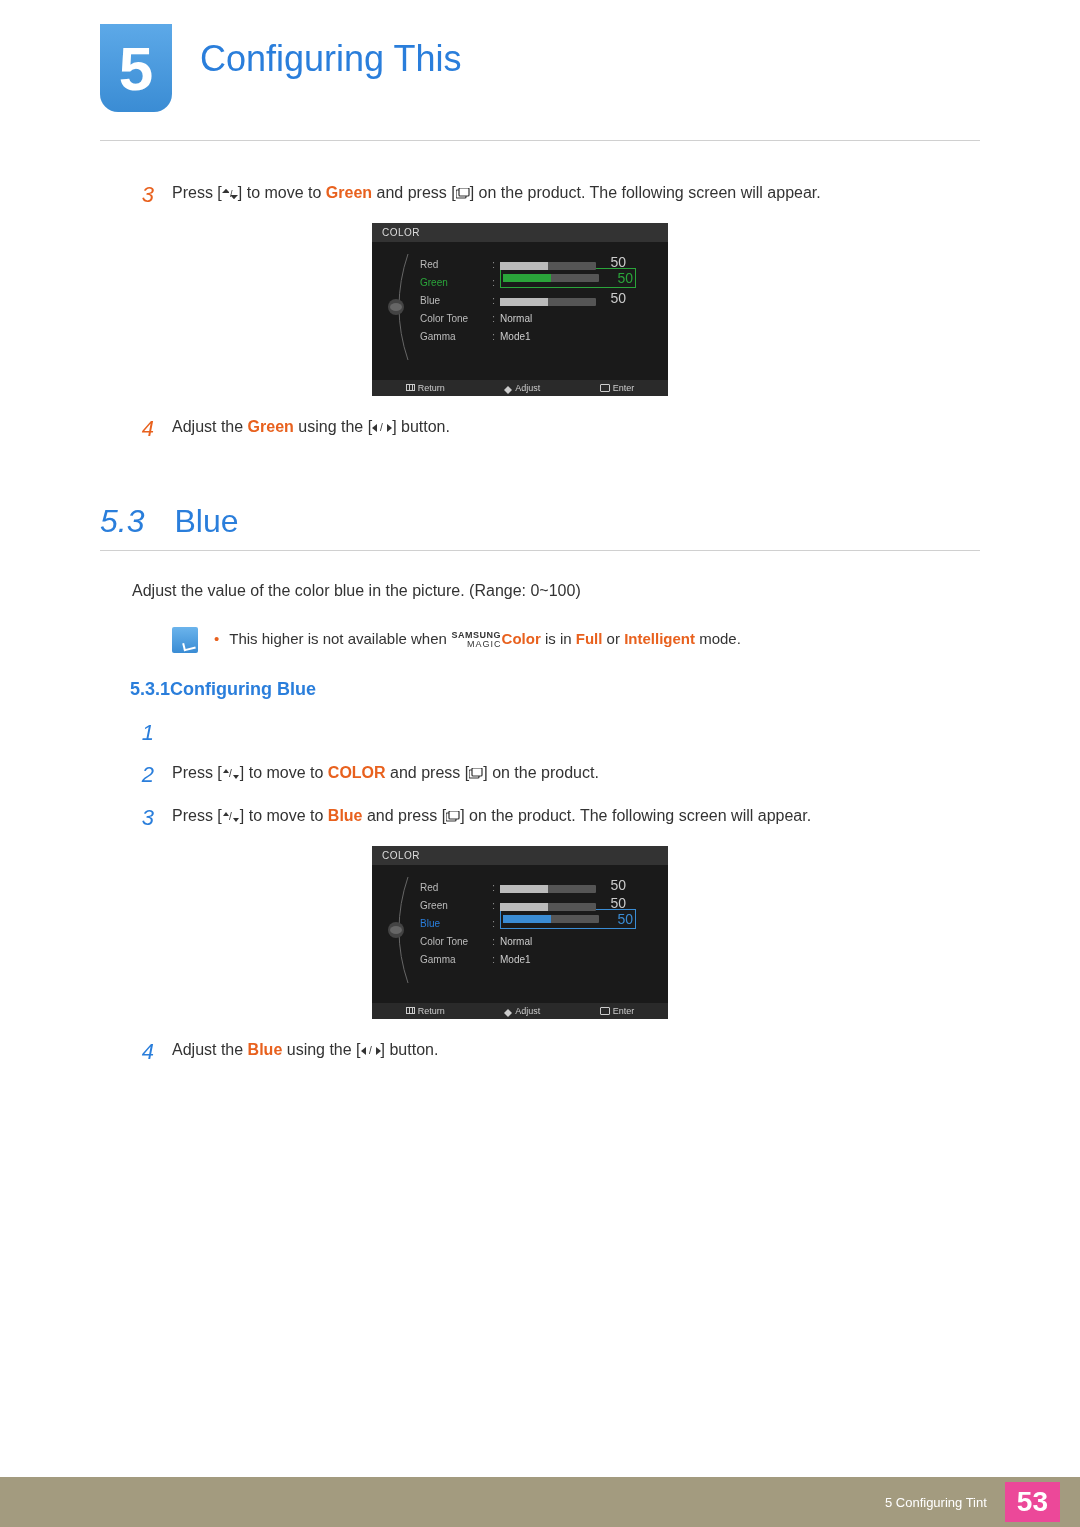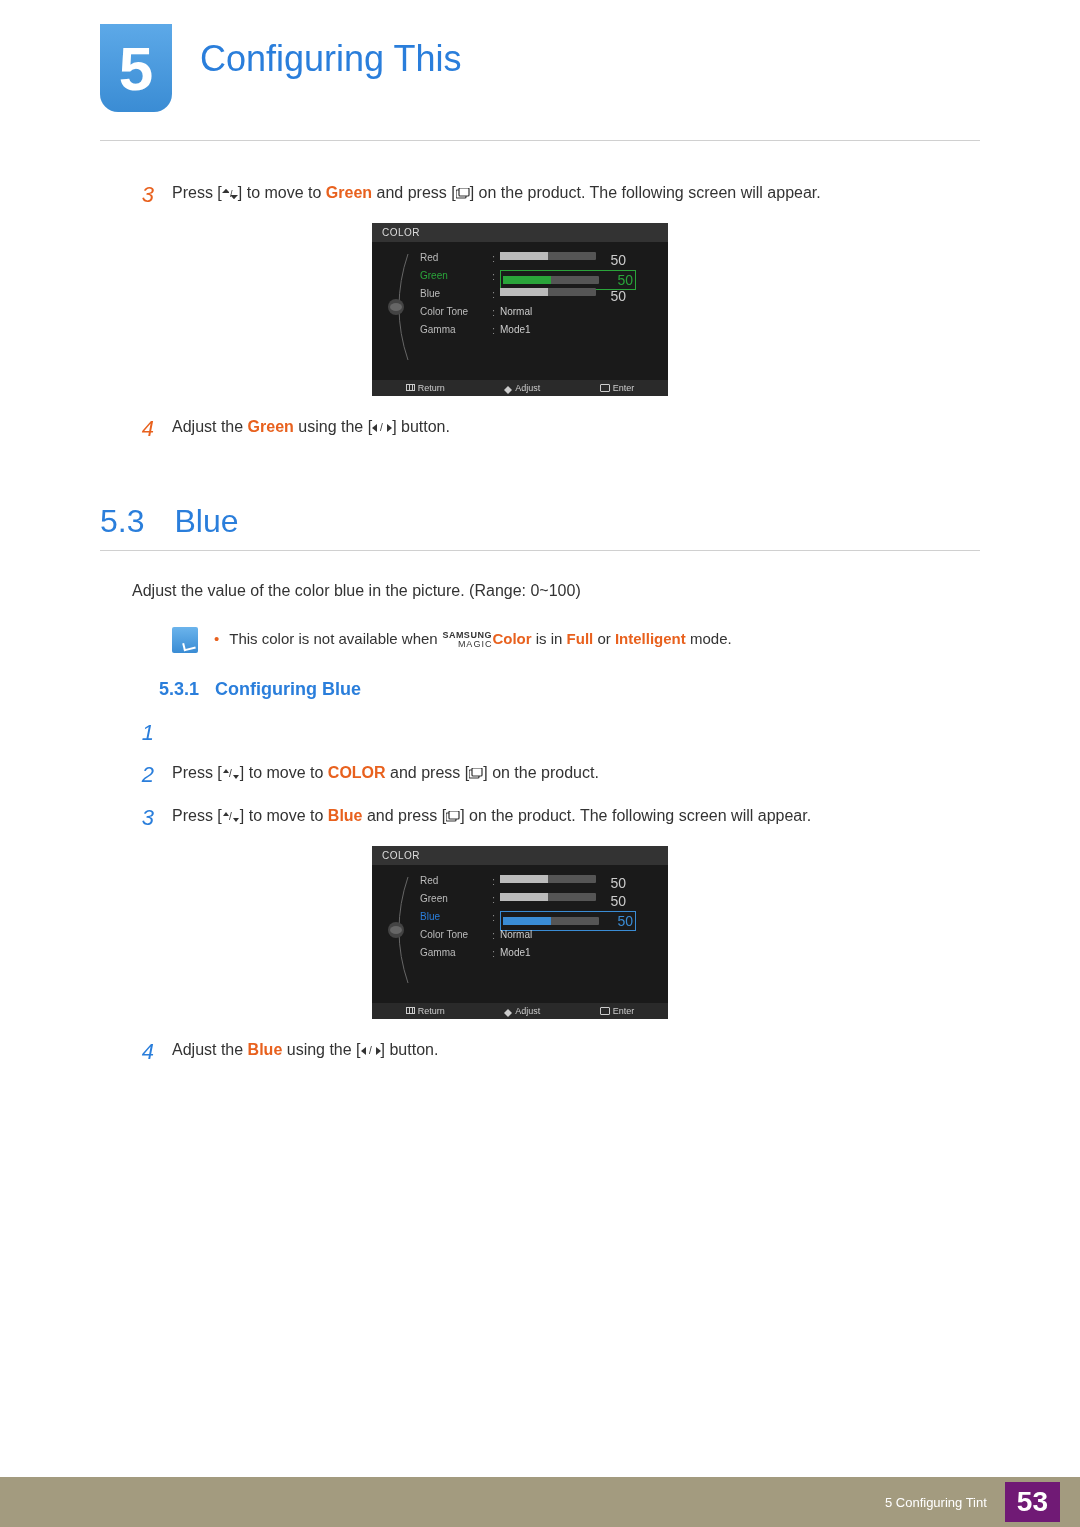--- a/index.html
+++ b/index.html
@@ -95,21 +95,21 @@
 }
 .osd-arc {
   width: 28px;
   position: relative;
   flex-shrink: 0;
 }
 .osd-arc svg { display: block; }
 .osd-rows { flex: 1; }
 .osd-row {
   display: flex;
-  align-items: flex-start;
+  align-items: flex-end;
   height: 18px;
 }
 .osd-row.active .osd-label { color: #2aa43a; }
 .osd-row.active-blue .osd-label { color: #2a7edb; }
 .osd-label { width: 72px; font-size: 10px; color: #bbb; }
 .osd-colon { width: 8px; color: #888; }
 .osd-slider {
   width: 96px;
   height: 8px;
   background: #555;
@@ -160,21 +160,21 @@
   margin-top: 58px;
 }
 .section-hdr {
   display: flex;
   gap: 30px;
   align-items: baseline;
   border-bottom: 1px solid #d0d0d0;
   padding-bottom: 10px;
   margin-bottom: 28px;
 }
-.section-num { font-size: 32px; color: #2a7edb; }
+.section-num { font-size: 32px; color: #2a7edb; font-style: italic; }
 .section-title { font-size: 32px; color: #2a7edb; }
 .para {
   font-size: 16px;
   margin-left: 32px;
   margin-bottom: 24px;
   line-height: 1.5;
 }
 .note-box {
   margin-left: 72px;
   margin-bottom: 26px;
@@ -211,22 +211,22 @@
   font-size: 9px;
   line-height: 1;
   vertical-align: middle;
   text-align: center;
 }
 .note-text .magic .s { display: block; font-weight: bold; letter-spacing: 0.5px; }
 .note-text .magic .m { display: block; letter-spacing: 1px; margin-left: 16px; }
 .note-text .hl { color: #e8611e; font-weight: bold; }
 .subsection {
   display: flex;
-  gap: 16px;
-  margin-left: 59px;
+  gap: 0;
+  margin-left: 30px;
   margin-bottom: 18px;
   margin-top: 8px;
 }
 .sub-num { color: #2a7edb; font-size: 18px; font-weight: bold; }
 .sub-title { color: #2a7edb; font-size: 18px; font-weight: bold; }
 .inline-icon {
   display: inline-flex;
   align-items: center;
   vertical-align: middle;
 }
@@ -239,21 +239,21 @@
   height: 50px;
   background: #a39b7f;
   display: flex;
   align-items: center;
   justify-content: flex-end;
   padding-right: 20px;
   gap: 18px;
 }
 .footer-text { color: #fff; font-size: 13px; }
 .footer-box {
-  background: #701a75;
+  background: #ec4899;
   color: #fff;
   font-size: 28px;
   font-weight: bold;
   padding: 4px 12px;
 }
 </style>
 </head>
 <body>
 
 <div class="chapter-tab">
@@ -369,21 +369,21 @@
   <div class="section">
     <div class="section-hdr">
       <div class="section-num">5.3</div>
       <div class="section-title">Blue</div>
     </div>
     <p class="para">Adjust the value of the color blue in the picture. (Range: 0~100)</p>
 
     <div class="note-box">
       <div class="note-icon"></div>
       <div class="note-text">
-        <span class="bullet">•</span><span>This color is not available when </span><span class="magic"><span class="s">SAMSUNG</span><span class="m">MAGIC</span></span><span class="hl">Color</span><span> is in </span><span class="hl">Full</span><span> or </span><span class="hl">Intelligent</span><span> mode.</span>
+        <span class="bullet">•</span><span>This higher is not available when </span><span class="magic"><span class="s">SAMSUNG</span><span class="m">MAGIC</span></span><span class="hl">Color</span><span> is in </span><span class="hl">Full</span><span> or </span><span class="hl">Intelligent</span><span> mode.</span>
       </div>
     </div>
 
     <div class="subsection">
       <div class="sub-num">5.3.1</div>
       <div class="sub-title">Configuring Blue</div>
     </div>
 
     <div class="step-row">
       <div class="step-num">1</div>

